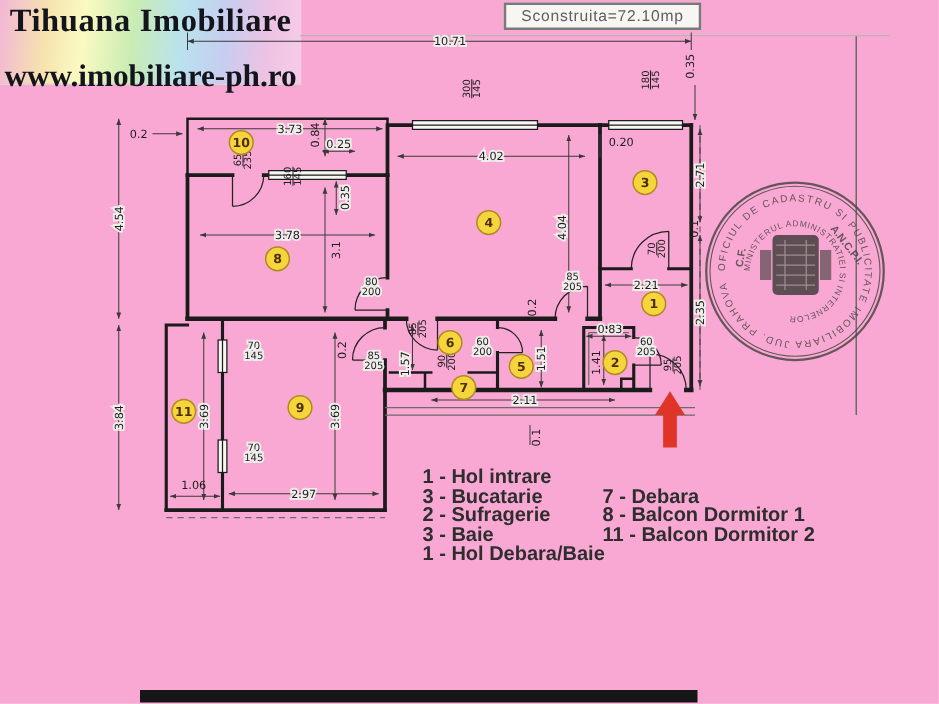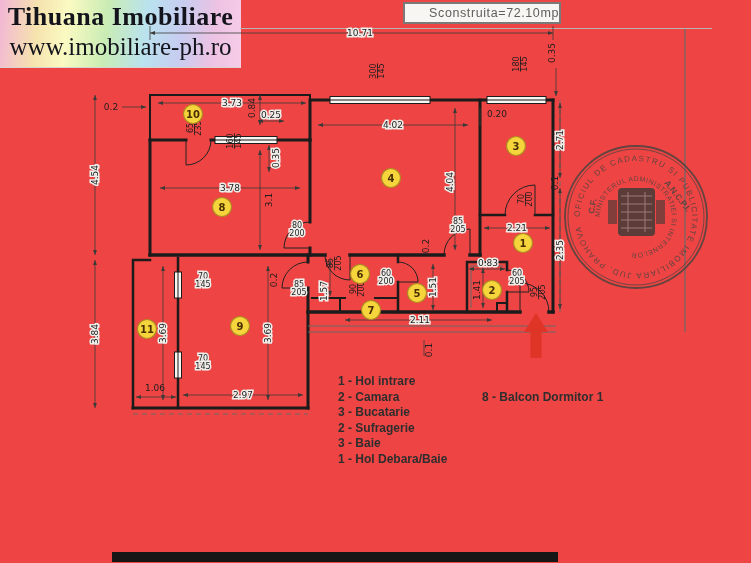--- a/index.html
+++ b/index.html
@@ -1,35 +1,35 @@
 <!DOCTYPE html>
 <html><head>
 <meta charset="utf-8">
 <style>
   html,body{margin:0;padding:0;}
-  .canvas{position:relative;width:751px;height:563px;background:#ef4444;overflow:hidden;
+  .canvas{position:relative;width:751px;height:563px;background:#f9a8d4;overflow:hidden;
           font-family:"Liberation Sans",sans-serif;}
   
   .header{position:absolute;left:0;top:0;width:241px;height:67px;
     background:linear-gradient(96deg,#f2b6d6 0%,#f6e3ae 16%,#fafac2 28%,#c9ecb4 44%,#b9e2ee 60%,#c7cdf0 74%,#edc2e3 88%,#f6cde8 100%);
     text-align:center;color:#14141c;font-family:"Liberation Serif",serif;border-bottom:1px solid #d8d4d0;}
   .header .l1{font-size:26px;font-weight:600;margin-top:2px;letter-spacing:.5px;}
-  .header .l2{font-size:25px;font-weight:400;margin-top:1px;}
+  .header .l2{font-size:25px;font-weight:700;margin-top:16px;}
   .topline{position:absolute;left:240px;top:28px;width:472px;height:0;border-top:1px solid #b9b6b2;}
   
   .area-box{position:absolute;left:403px;top:2px;width:154px;height:18px;border:2px solid #7a7a78;
-    background:#f7f6f2;display:flex;align-items:center;justify-content:flex-end;
+    background:#f7f6f2;display:flex;align-items:center;justify-content:center;
     font-size:12.5px;color:#5e5e5c;letter-spacing:.6px;}
   
   .legend{position:absolute;left:338px;top:374px;width:336px;color:#2e2e2e;font-weight:700;}
   .legend .ltitle{font-size:14px;margin-bottom:10px;}
   .legend .cols{display:flex;}
   .legend .col1{width:144px;}
   .legend .col2{width:190px;margin-top:15.5px;}
-  .legend .item{font-size:12px;line-height:15.6px;white-space:nowrap;}
+  .legend .item{font-size:16px;line-height:15.6px;white-space:nowrap;}
   
   .bottom-bar{position:absolute;left:112px;top:552px;width:446px;height:10px;background:#161616;}
   
   svg.plan{position:absolute;left:0;top:0;}
   .wall{stroke:#1b1b1b;fill:none;stroke-linecap:square;}
   .thin{stroke:#6a6a66;fill:none;}
   .dimline{stroke:#3a3a38;stroke-width:.8;fill:none;}
   .dim{font:9px "DejaVu Sans",sans-serif;fill:#1e1e1e;text-anchor:middle;}
   .frac{font:8px "DejaVu Sans",sans-serif;fill:#1e1e1e;text-anchor:middle;}
   .halo{paint-order:stroke;stroke:#efeeea;stroke-width:3px;}
@@ -277,26 +277,27 @@
         <path d="M621,196 H652 M621,204 H652 M621,212 H652 M621,220 H652 M621,228 H652" stroke="#8a8881" stroke-width="1" fill="none"></path>
         <path d="M628,192 V232 M645,192 V232" stroke="#8a8881" stroke-width="1" fill="none"></path>
       </g>
     </g>
   </svg>
 
   <div class="legend">
     <div class="cols">
       <div class="col1">
         <div class="item">1 - Hol intrare</div>
-        <div class="item">2 - Camara</div>
         <div class="item">3 - Bucatarie</div>
         <div class="item">2 - Sufragerie</div>
         <div class="item">3 - Baie</div>
         <div class="item">1 - Hol Debara/Baie</div>
       </div>
       <div class="col2">
+        <div class="item">7 - Debara</div>
         <div class="item">8 - Balcon Dormitor 1</div>
+        <div class="item">11 - Balcon Dormitor 2</div>
       </div>
     </div>
   </div>
 
   <div class="bottom-bar"></div>
 </div>
 
 </body></html>

